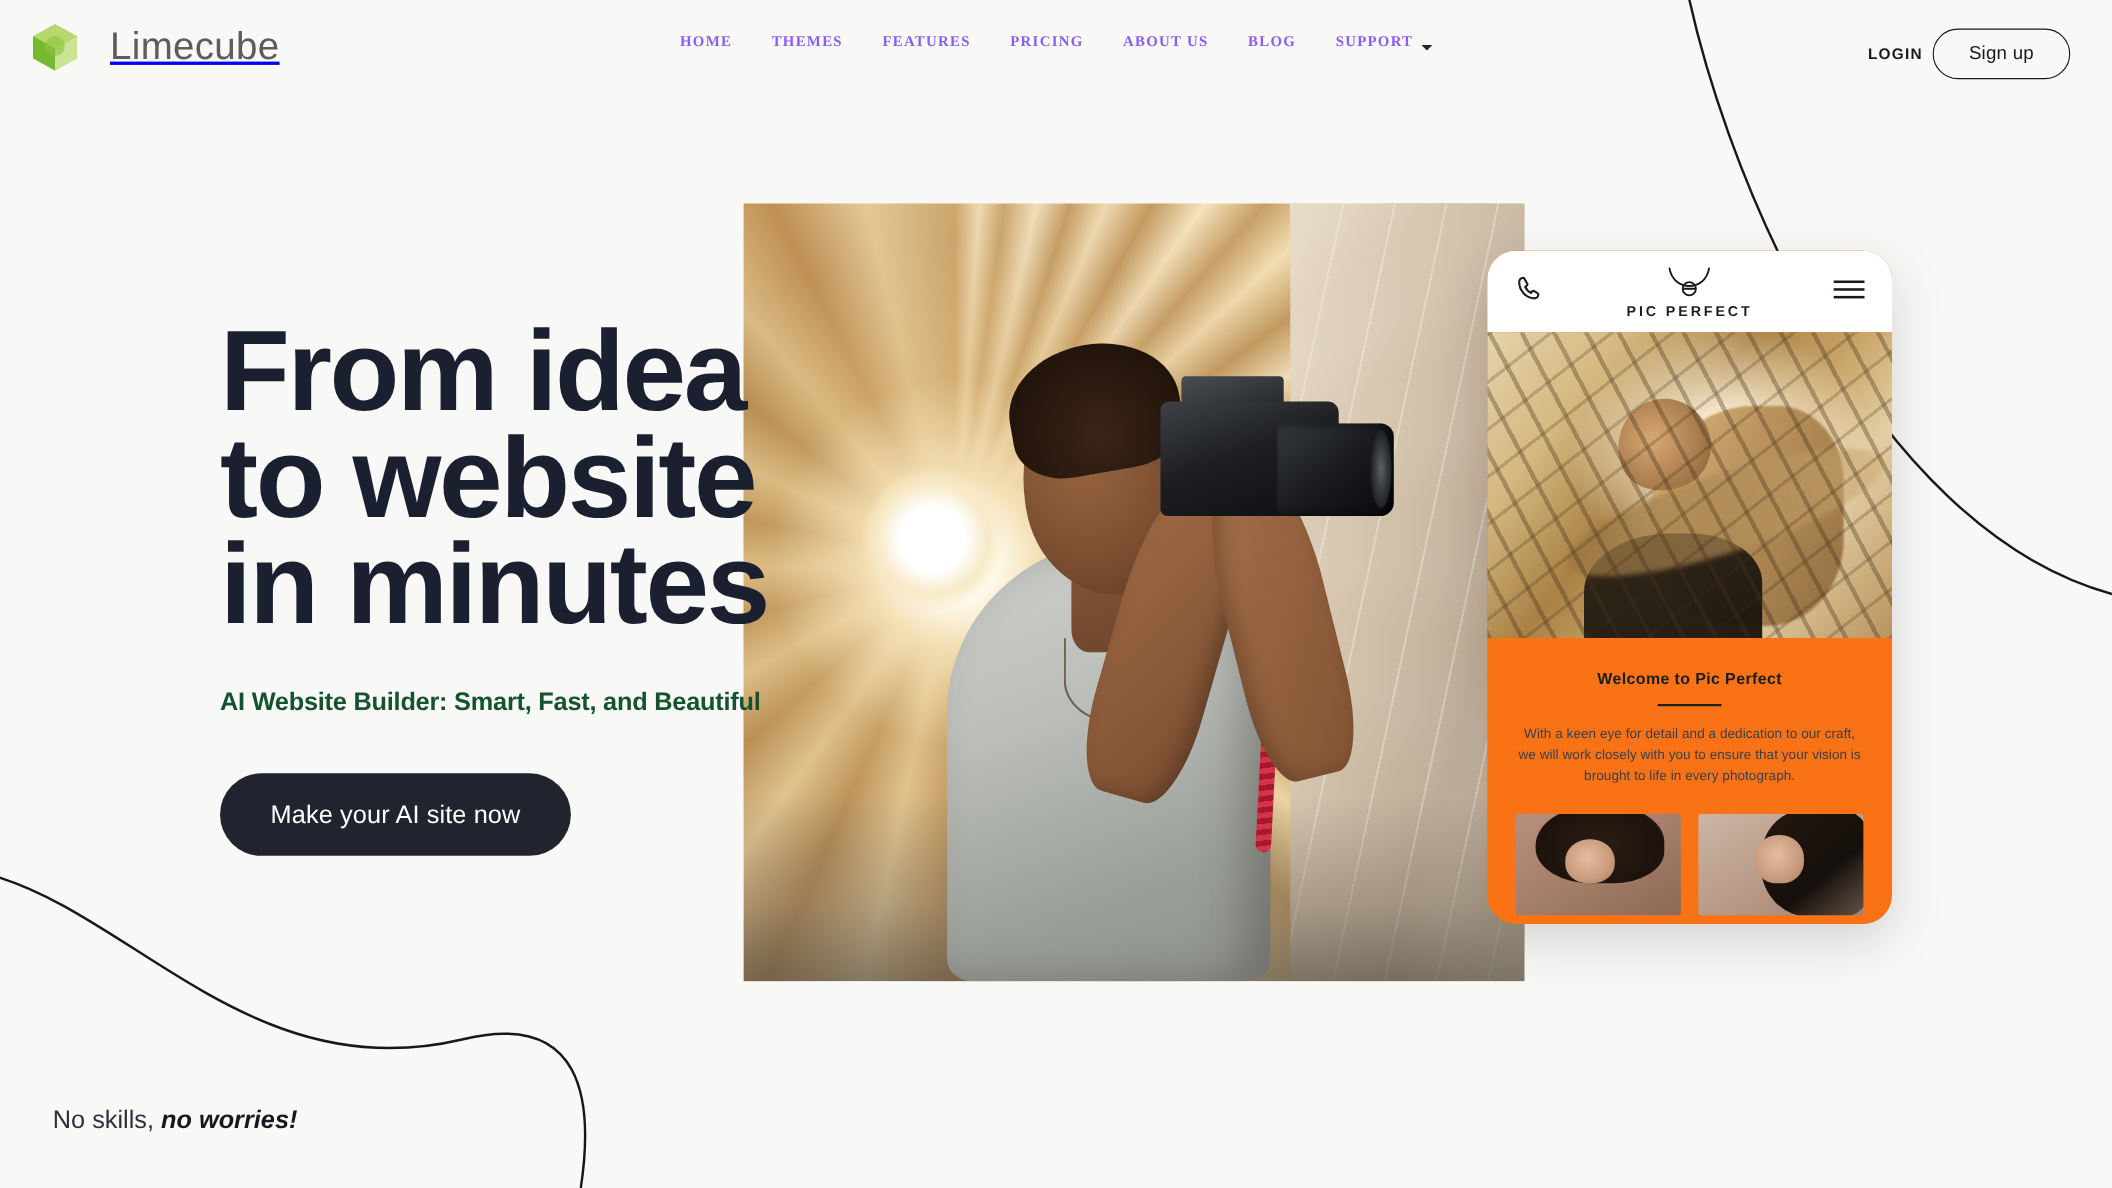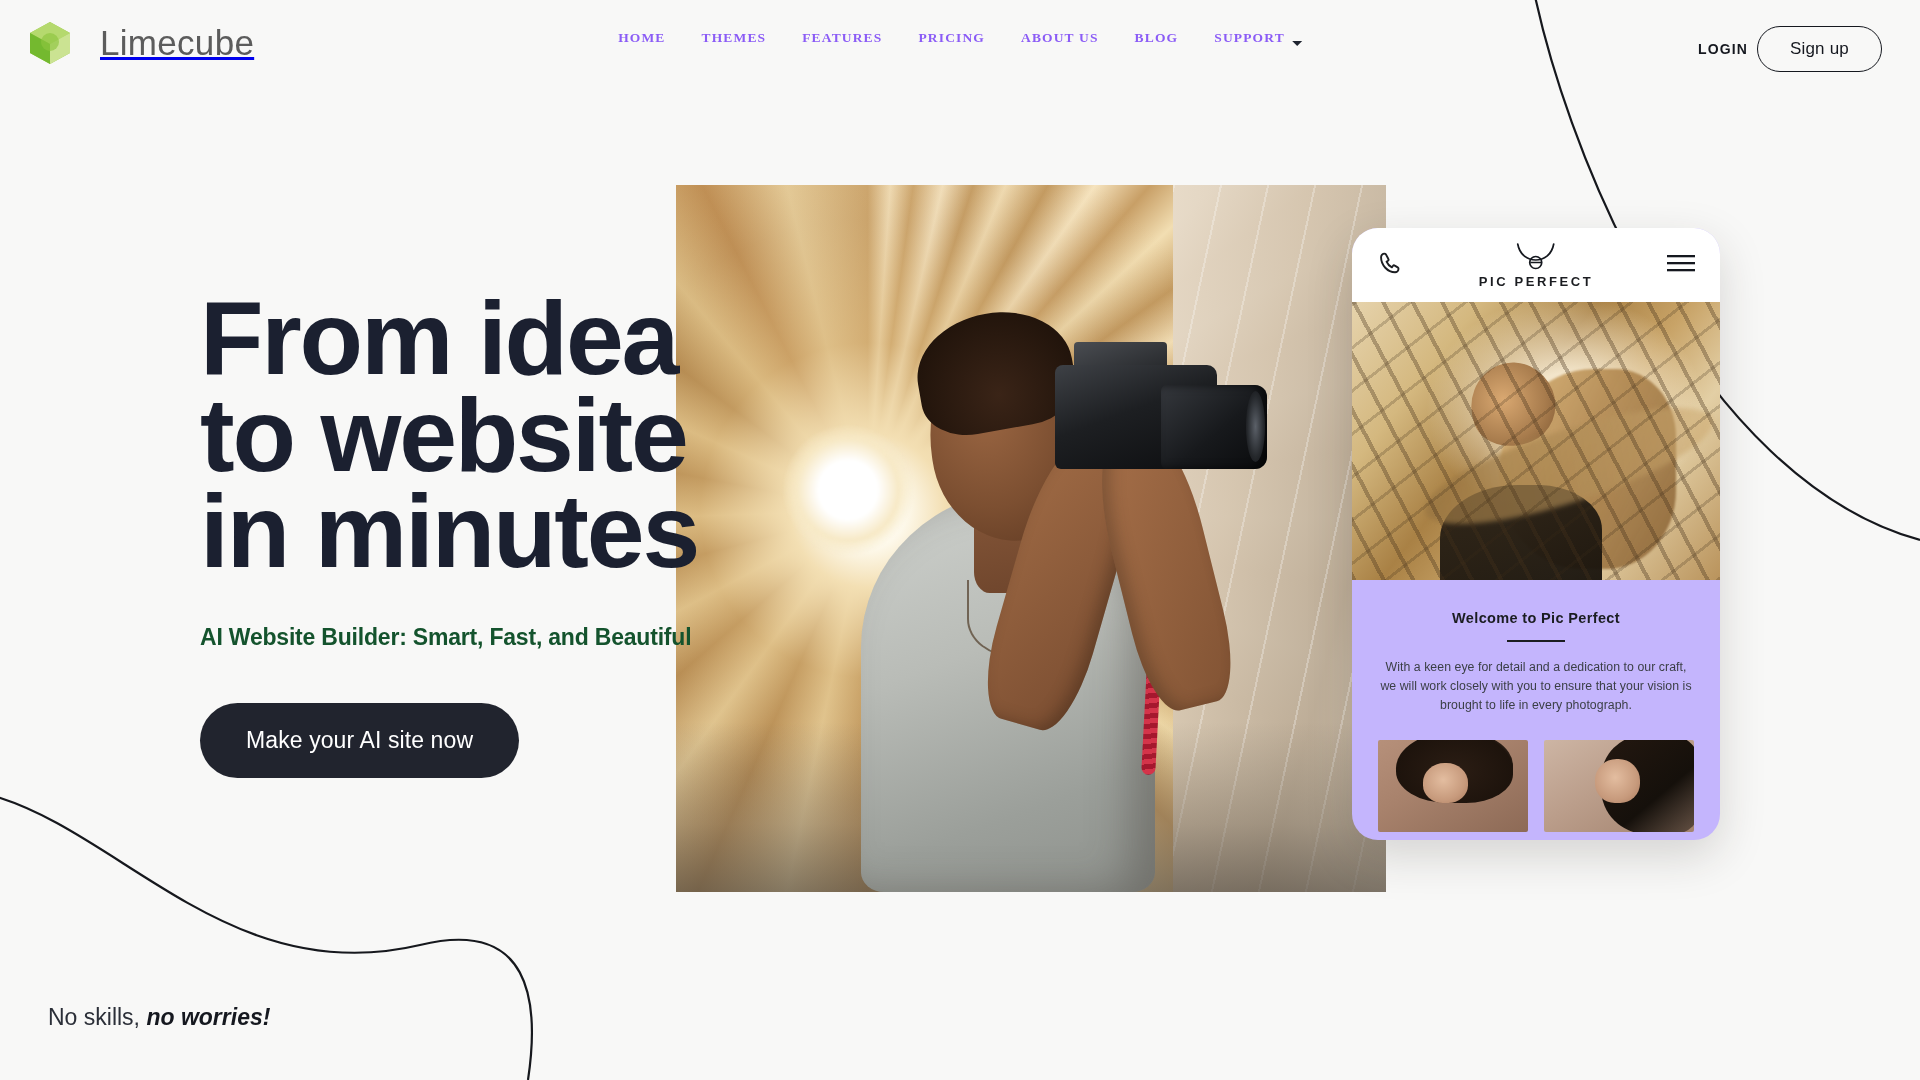--- a/index.html
+++ b/index.html
@@ -170,21 +170,21 @@
   }
 
   .tagline {
     position:absolute; left:48px; top:1004px; font-size:23px; color:#2b2f38; z-index:20;
   }
   .tagline b { font-weight:700; font-style:italic; color:#15181f;margin-top:41px; }
 
   
   .phone {
     position:absolute; left:1352px; top:228px; width:368px; height:612px;
-    background:#c4b5fd; border-radius:26px; z-index:30; overflow:hidden;
+    background:#f97316; border-radius:26px; z-index:30; overflow:hidden;
     box-shadow:0 16px 46px rgba(40,35,30,.17);
   }
   .phone-header {
     height:74px; display:flex; align-items:center; justify-content:space-between;
     padding:0 24px; position:relative; background:#fff;
   }
   .phone-brand { position:absolute; left:50%; transform:translateX(-50%); top:14px; text-align:center; }
   .phone-brand-name {
     font-size:13px; letter-spacing:2.6px; font-weight:700; color:#1b1d21; margin-top:-2px;
   }

